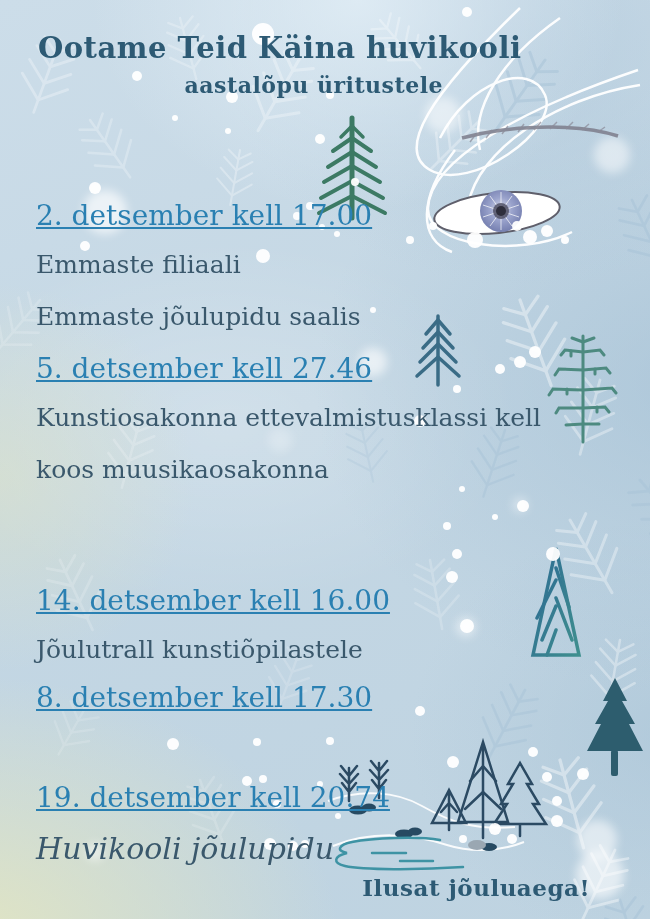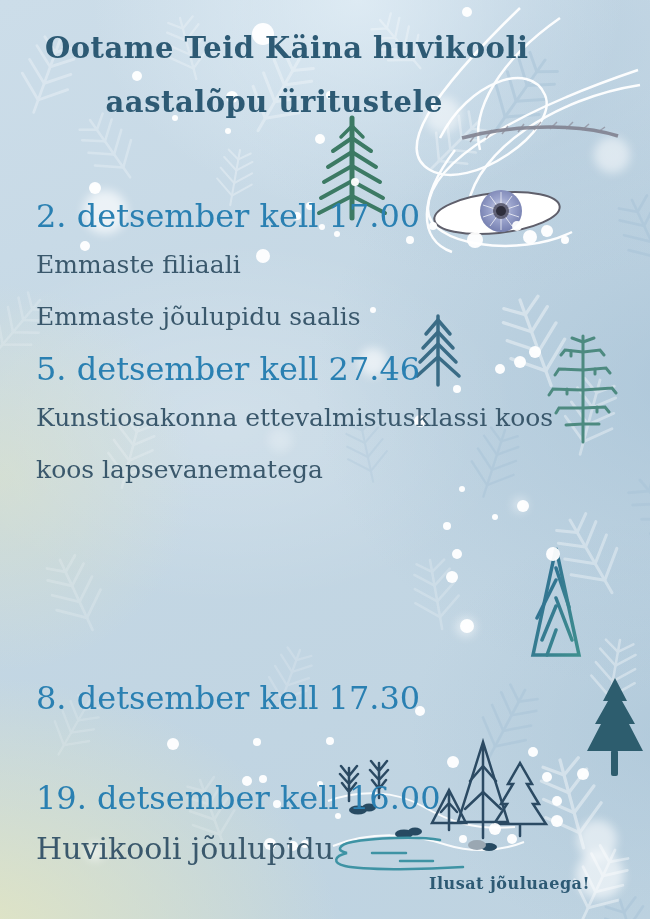--- a/index.html
+++ b/index.html
@@ -19,27 +19,27 @@
       radial-gradient(ellipse 420px 330px at 80% 6%, rgba(170,196,216,.50), transparent 70%),
       radial-gradient(ellipse 520px 430px at 106% 42%, rgba(158,188,210,.55), transparent 72%),
       radial-gradient(ellipse 360px 300px at 103% 80%, rgba(164,192,212,.50), transparent 72%),
       radial-gradient(ellipse 300px 300px at 0% 52%, rgba(223,227,197,.55), transparent 65%),
       radial-gradient(ellipse 560px 400px at -6% 103%, rgba(228,230,192,.95), transparent 68%),
       radial-gradient(ellipse 420px 260px at 35% 46%, rgba(255,255,255,.22), transparent 70%),
       linear-gradient(160deg,#ccdde9 0%,#c4d7e4 45%,#bed3e1 100%);
   }
   svg.decor{position:absolute;inset:0;}
   .txt{position:absolute;z-index:5;}
-  .title1{left:45px;top:31px;font-size:29px;font-weight:bold;letter-spacing:.5px;color:var(--title);}
-  .title2{left:0;top:72px;width:443px;text-align:right;font-size:29px;font-weight:bold;letter-spacing:.5px;color:var(--title);margin-top:13px;}
+  .title1{left:38px;top:31px;font-size:29px;font-weight:bold;letter-spacing:.5px;color:var(--title);}
+  .title2{left:0;top:72px;width:443px;text-align:right;font-size:22px;font-weight:bold;letter-spacing:.5px;color:var(--title);}
   .event{position:absolute;left:36px;z-index:5;}
-  .event .date{font-size:32px;line-height:28px;color:var(--date);margin-bottom:4px;}
+  .event .date{font-size:28px;line-height:28px;color:var(--date);margin-bottom:4px;text-decoration:underline;}
   .event .line{font-size:25px;line-height:34px;color:var(--body);margin-top:18px;}
-  .event.big .line{font-size:30px;line-height:38px;}
-  .closing{right:60px;top:874px;font-size:16px;font-weight:bold;letter-spacing:.5px;color:var(--title);}
+  .event.big .line{font-size:30px;line-height:38px;font-style:italic;}
+  .closing{right:60px;top:874px;font-size:23px;font-weight:bold;letter-spacing:.5px;color:var(--title);}
 </style>
 </head>
 <body>
 
 <div class="poster">
   <div class="bg"></div>
 
   <svg class="decor" width="650" height="919" viewBox="0 0 650 919">
     <defs>
       <g id="feather" fill="none" stroke-linecap="round">
@@ -257,33 +257,35 @@
   <div class="txt title2">aastalõpu üritustele</div>
 
   <section class="event" style="top:202px">
     <div class="date">2. detsember kell 17.00</div>
     <div class="line">Emmaste filiaali</div>
     <div class="line">Emmaste jõulupidu saalis</div>
   </section>
 
   <section class="event" style="top:355px">
     <div class="date">5. detsember kell 27.46</div>
-    <div class="line">Kunstiosakonna ettevalmistusklassi koos</div>
-    <div class="line">koos lapsevanematega</div>
+    <div class="line">Kunstiosakonna ettevalmistusklassi kell</div>
+    <div class="line">koos muusikaosakonna</div>
   </section>
 
   <section class="event" style="top:486px">
   </section>
 
   <section class="event" style="top:587px">
+    <div class="date">14. detsember kell 16.00</div>
+    <div class="line">Jõulutrall kunstiõpilastele</div>
   </section>
 
   <section class="event" style="top:684px">
     <div class="date">8. detsember kell 17.30</div>
   </section>
 
   <section class="event big" style="top:784px">
-    <div class="date">19. detsember kell 16.00</div>
+    <div class="date">19. detsember kell 20.74</div>
     <div class="line">Huvikooli jõulupidu</div>
   </section>
 
   <div class="txt closing">Ilusat jõuluaega!</div>
 </div>
 
 </body></html>

